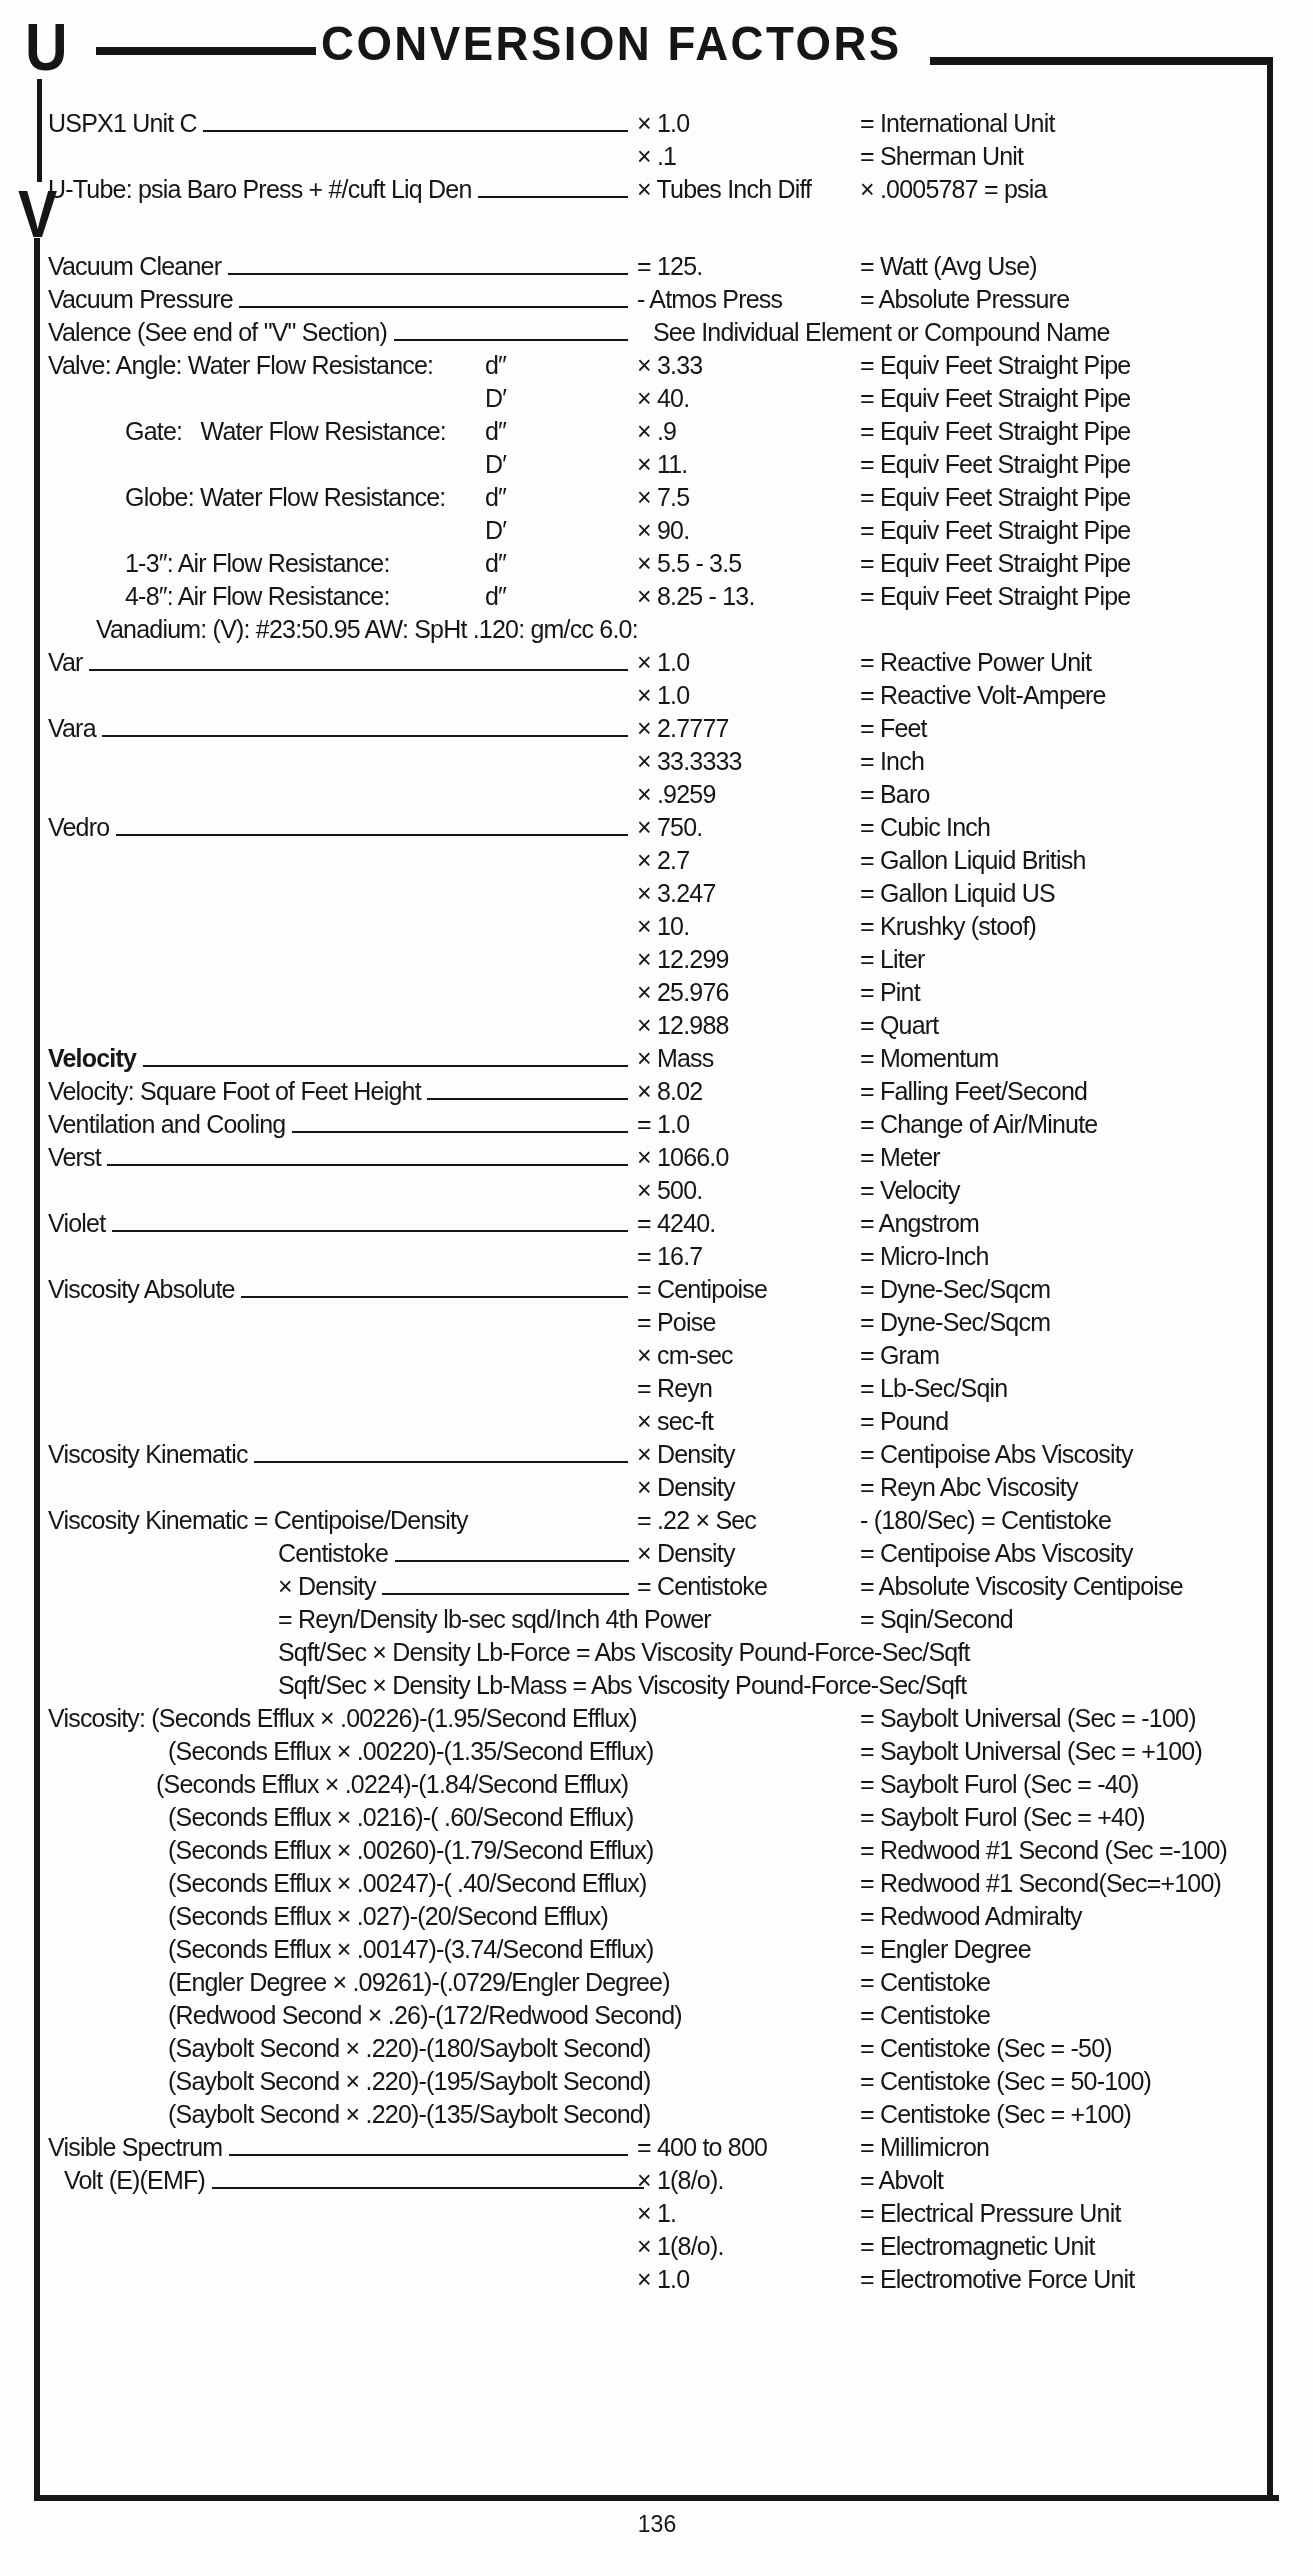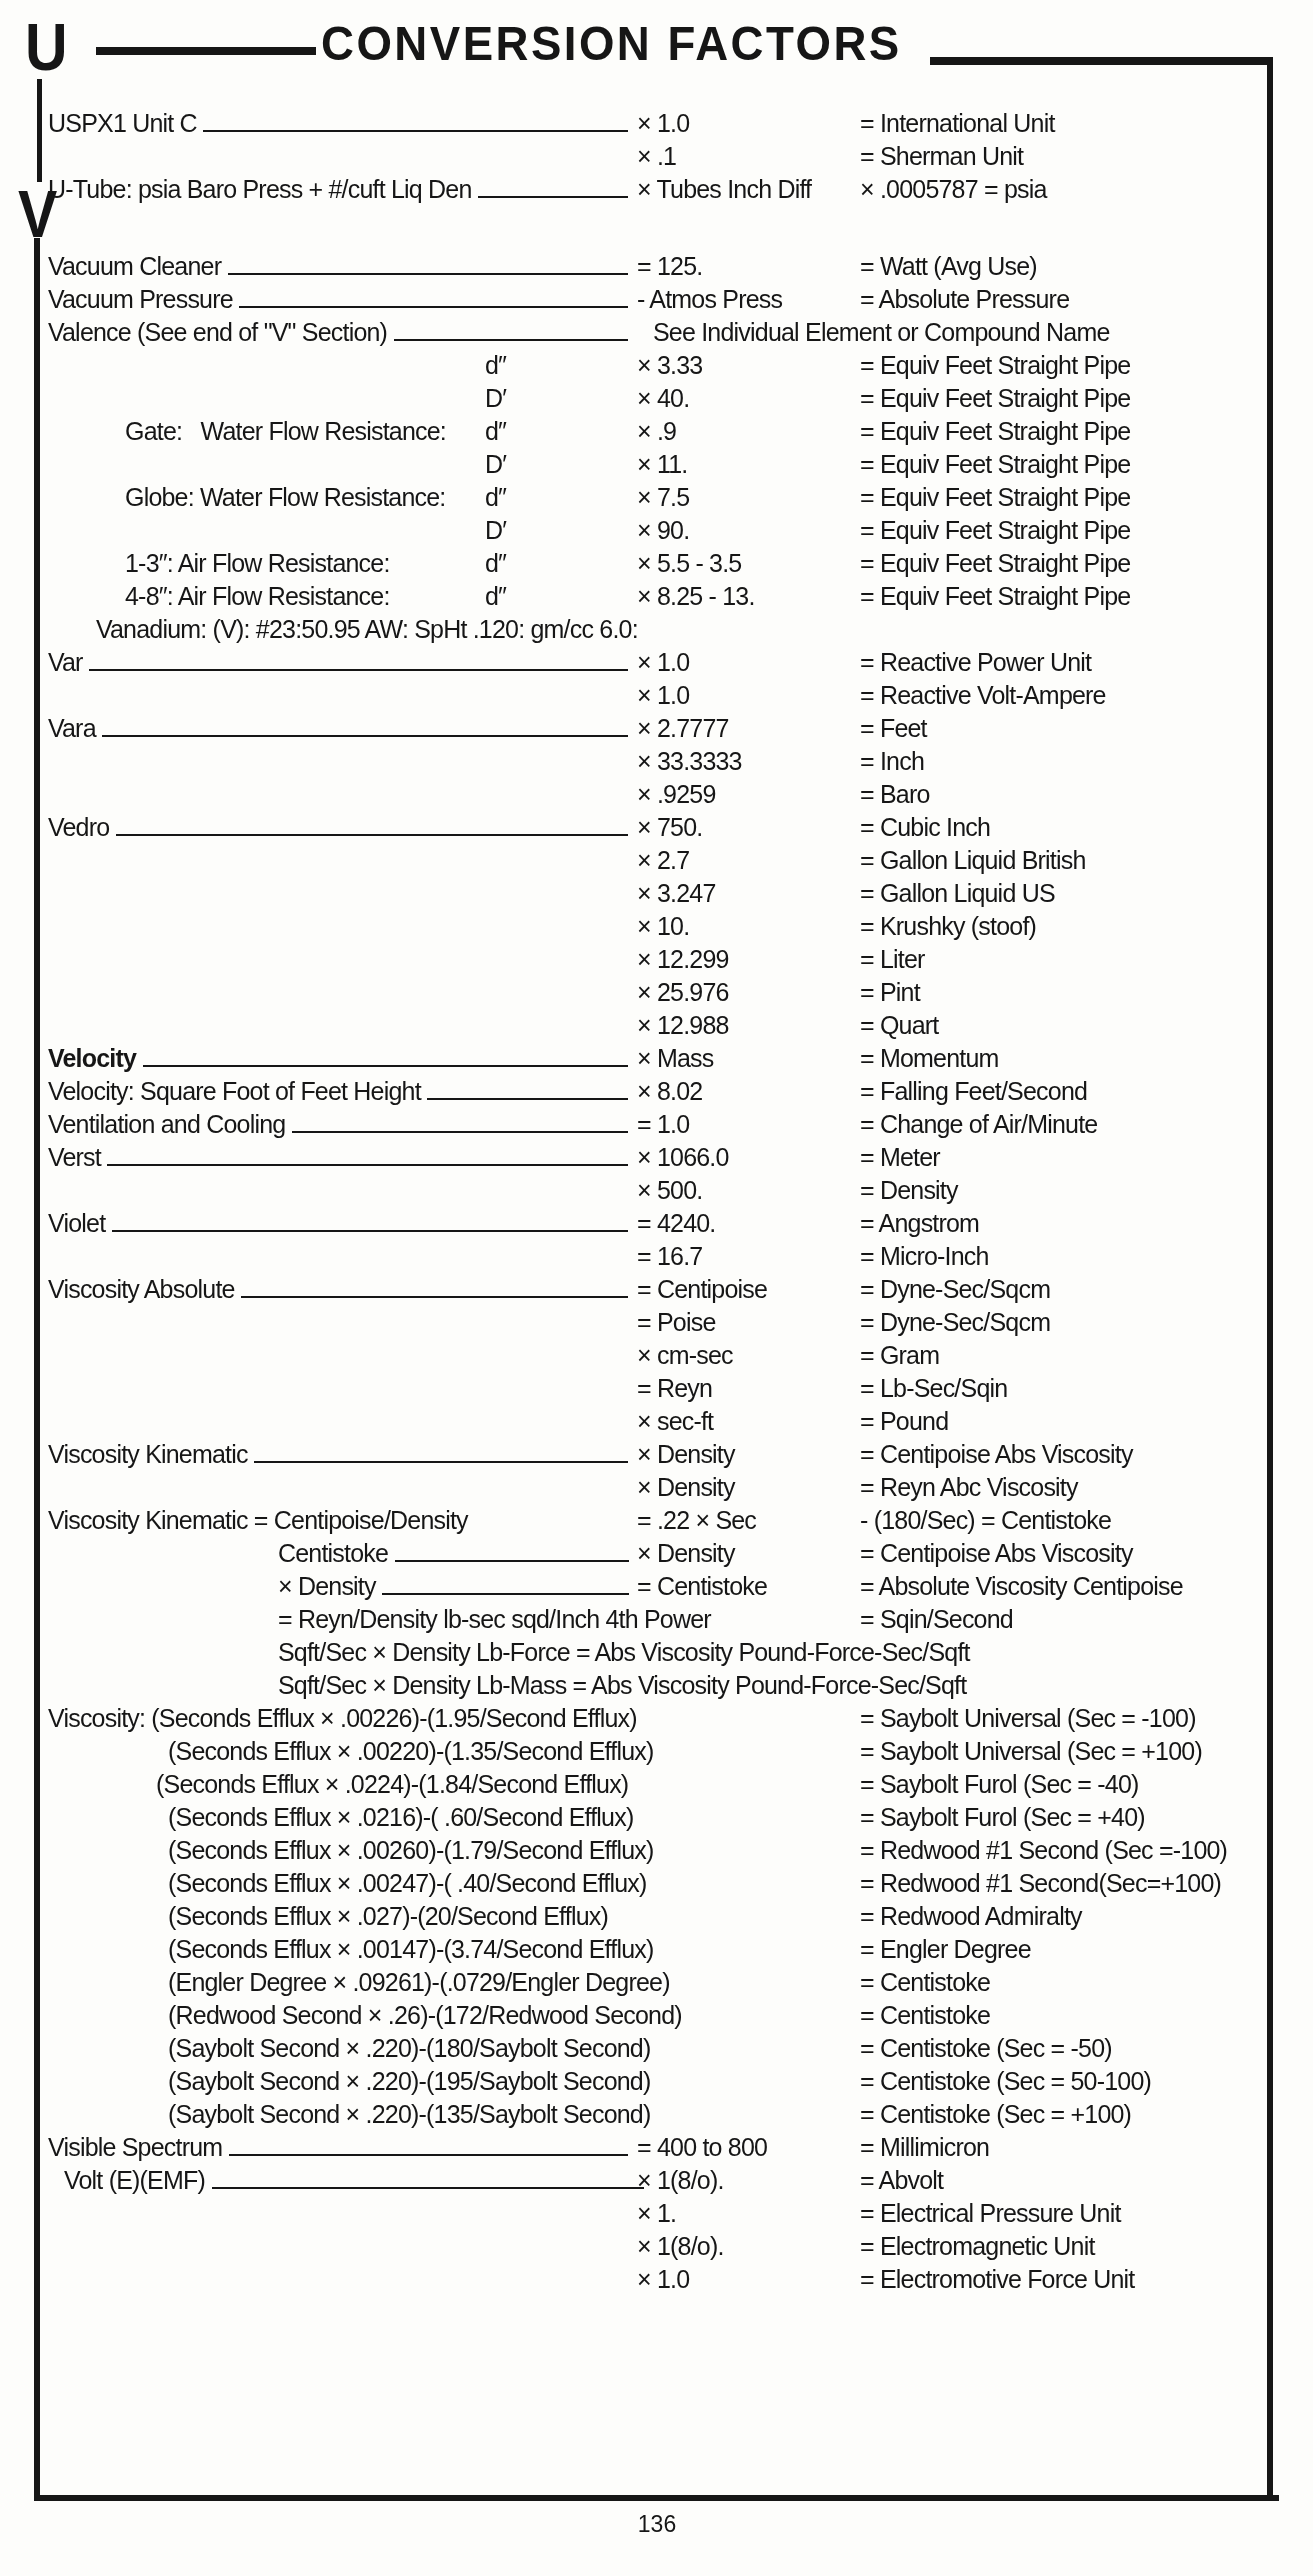--- a/index.html
+++ b/index.html
@@ -74,21 +74,21 @@
   <div class="border-bottom"></div>
 
   <div class="rows" id="rows">
       <div class="row"><div class="cell term-cell" style="left: 48px; width: 585px;"><span class="term-text">USPX1 Unit C</span><span class="leader"></span></div><div class="cell factor-cell">× 1.0</div><div class="cell result-cell">= International Unit</div></div>
       <div class="row"><div class="cell term-cell" style="left: 48px; width: 585px;"></div><div class="cell factor-cell">× .1</div><div class="cell result-cell">= Sherman Unit</div></div>
       <div class="row"><div class="cell term-cell" style="left: 48px; width: 585px;"><span class="term-text">U-Tube: psia Baro Press + #/cuft Liq Den</span><span class="leader"></span></div><div class="cell factor-cell">× Tubes Inch Diff</div><div class="cell result-cell">× .0005787 = psia</div></div>
       <div class="row spacer"></div>
       <div class="row"><div class="cell term-cell" style="left: 48px; width: 585px;"><span class="term-text">Vacuum Cleaner</span><span class="leader"></span></div><div class="cell factor-cell">= 125.</div><div class="cell result-cell">= Watt (Avg Use)</div></div>
       <div class="row"><div class="cell term-cell" style="left: 48px; width: 585px;"><span class="term-text">Vacuum Pressure</span><span class="leader"></span></div><div class="cell factor-cell">- Atmos Press</div><div class="cell result-cell">= Absolute Pressure</div></div>
       <div class="row"><div class="cell term-cell" style="left: 48px; width: 585px;"><span class="term-text">Valence (See end of "V" Section)</span><span class="leader"></span></div><div class="cell valence-cell">See Individual Element or Compound Name</div></div>
-      <div class="row"><div class="designator">d″</div><div class="cell factor-cell">× 3.33</div><div class="cell result-cell">= Equiv Feet Straight Pipe</div></div>
+      <div class="row"><div class="cell term-cell" style="left: 48px; width: 585px;"><span class="term-text">Valve: Angle: Water Flow Resistance:</span></div><div class="designator">d″</div><div class="cell factor-cell">× 3.33</div><div class="cell result-cell">= Equiv Feet Straight Pipe</div></div>
       <div class="row"><div class="cell term-cell" style="left: 48px; width: 585px;"></div><div class="designator">D′</div><div class="cell factor-cell">× 40.</div><div class="cell result-cell">= Equiv Feet Straight Pipe</div></div>
       <div class="row"><div class="cell term-cell" style="left: 125px; width: 509px;"><span class="term-text">Gate:   Water Flow Resistance:</span></div><div class="designator">d″</div><div class="cell factor-cell">× .9</div><div class="cell result-cell">= Equiv Feet Straight Pipe</div></div>
       <div class="row"><div class="cell term-cell" style="left: 48px; width: 585px;"></div><div class="designator">D′</div><div class="cell factor-cell">× 11.</div><div class="cell result-cell">= Equiv Feet Straight Pipe</div></div>
       <div class="row"><div class="cell term-cell" style="left: 125px; width: 509px;"><span class="term-text">Globe: Water Flow Resistance:</span></div><div class="designator">d″</div><div class="cell factor-cell">× 7.5</div><div class="cell result-cell">= Equiv Feet Straight Pipe</div></div>
       <div class="row"><div class="cell term-cell" style="left: 48px; width: 585px;"></div><div class="designator">D′</div><div class="cell factor-cell">× 90.</div><div class="cell result-cell">= Equiv Feet Straight Pipe</div></div>
       <div class="row"><div class="cell term-cell" style="left: 125px; width: 509px;"><span class="term-text">1-3″: Air Flow Resistance:</span></div><div class="designator">d″</div><div class="cell factor-cell">× 5.5 - 3.5</div><div class="cell result-cell">= Equiv Feet Straight Pipe</div></div>
       <div class="row"><div class="cell term-cell" style="left: 125px; width: 509px;"><span class="term-text">4-8″: Air Flow Resistance:</span></div><div class="designator">d″</div><div class="cell factor-cell">× 8.25 - 13.</div><div class="cell result-cell">= Equiv Feet Straight Pipe</div></div>
       <div class="row"><div class="cell wide-cell" style="left: 48px; margin-left: 48px;">Vanadium: (V): #23:50.95 AW: SpHt .120: gm/cc 6.0:</div></div>
       <div class="row"><div class="cell term-cell" style="left: 48px; width: 585px;"><span class="term-text">Var</span><span class="leader"></span></div><div class="cell factor-cell">× 1.0</div><div class="cell result-cell">= Reactive Power Unit</div></div>
       <div class="row"><div class="cell term-cell" style="left: 48px; width: 585px;"></div><div class="cell factor-cell">× 1.0</div><div class="cell result-cell">= Reactive Volt-Ampere</div></div>
@@ -99,21 +99,21 @@
       <div class="row"><div class="cell term-cell" style="left: 48px; width: 585px;"></div><div class="cell factor-cell">× 2.7</div><div class="cell result-cell">= Gallon Liquid British</div></div>
       <div class="row"><div class="cell term-cell" style="left: 48px; width: 585px;"></div><div class="cell factor-cell">× 3.247</div><div class="cell result-cell">= Gallon Liquid US</div></div>
       <div class="row"><div class="cell term-cell" style="left: 48px; width: 585px;"></div><div class="cell factor-cell">× 10.</div><div class="cell result-cell">= Krushky (stoof)</div></div>
       <div class="row"><div class="cell term-cell" style="left: 48px; width: 585px;"></div><div class="cell factor-cell">× 12.299</div><div class="cell result-cell">= Liter</div></div>
       <div class="row"><div class="cell term-cell" style="left: 48px; width: 585px;"></div><div class="cell factor-cell">× 25.976</div><div class="cell result-cell">= Pint</div></div>
       <div class="row"><div class="cell term-cell" style="left: 48px; width: 585px;"></div><div class="cell factor-cell">× 12.988</div><div class="cell result-cell">= Quart</div></div>
       <div class="row"><div class="cell term-cell" style="left: 48px; width: 585px; font-weight: bold;"><span class="term-text">Velocity</span><span class="leader"></span></div><div class="cell factor-cell">× Mass</div><div class="cell result-cell">= Momentum</div></div>
       <div class="row"><div class="cell term-cell" style="left: 48px; width: 585px;"><span class="term-text">Velocity: Square Foot of Feet Height</span><span class="leader"></span></div><div class="cell factor-cell">× 8.02</div><div class="cell result-cell">= Falling Feet/Second</div></div>
       <div class="row"><div class="cell term-cell" style="left: 48px; width: 585px;"><span class="term-text">Ventilation and Cooling</span><span class="leader"></span></div><div class="cell factor-cell">= 1.0</div><div class="cell result-cell">= Change of Air/Minute</div></div>
       <div class="row"><div class="cell term-cell" style="left: 48px; width: 585px;"><span class="term-text">Verst</span><span class="leader"></span></div><div class="cell factor-cell">× 1066.0</div><div class="cell result-cell">= Meter</div></div>
-      <div class="row"><div class="cell term-cell" style="left: 48px; width: 585px;"></div><div class="cell factor-cell">× 500.</div><div class="cell result-cell">= Density</div></div>
+      <div class="row"><div class="cell term-cell" style="left: 48px; width: 585px;"></div><div class="cell factor-cell">× 500.</div><div class="cell result-cell">= Velocity</div></div>
       <div class="row"><div class="cell term-cell" style="left: 48px; width: 585px;"><span class="term-text">Violet</span><span class="leader"></span></div><div class="cell factor-cell">= 4240.</div><div class="cell result-cell">= Angstrom</div></div>
       <div class="row"><div class="cell term-cell" style="left: 48px; width: 585px;"></div><div class="cell factor-cell">= 16.7</div><div class="cell result-cell">= Micro-Inch</div></div>
       <div class="row"><div class="cell term-cell" style="left: 48px; width: 585px;"><span class="term-text">Viscosity Absolute</span><span class="leader"></span></div><div class="cell factor-cell">= Centipoise</div><div class="cell result-cell">= Dyne-Sec/Sqcm</div></div>
       <div class="row"><div class="cell term-cell" style="left: 48px; width: 585px;"></div><div class="cell factor-cell">= Poise</div><div class="cell result-cell">= Dyne-Sec/Sqcm</div></div>
       <div class="row"><div class="cell term-cell" style="left: 48px; width: 585px;"></div><div class="cell factor-cell">× cm-sec</div><div class="cell result-cell">= Gram</div></div>
       <div class="row"><div class="cell term-cell" style="left: 48px; width: 585px;"></div><div class="cell factor-cell">= Reyn</div><div class="cell result-cell">= Lb-Sec/Sqin</div></div>
       <div class="row"><div class="cell term-cell" style="left: 48px; width: 585px;"></div><div class="cell factor-cell">× sec-ft</div><div class="cell result-cell">= Pound</div></div>
       <div class="row"><div class="cell term-cell" style="left: 48px; width: 585px;"><span class="term-text">Viscosity Kinematic</span><span class="leader"></span></div><div class="cell factor-cell">× Density</div><div class="cell result-cell">= Centipoise Abs Viscosity</div></div>
       <div class="row"><div class="cell term-cell" style="left: 48px; width: 585px;"></div><div class="cell factor-cell">× Density</div><div class="cell result-cell">= Reyn Abc Viscosity</div></div>
       <div class="row"><div class="cell term-cell" style="left: 48px; width: 585px;"><span class="term-text">Viscosity Kinematic = Centipoise/Density</span></div><div class="cell factor-cell">= .22 × Sec</div><div class="cell result-cell">- (180/Sec) = Centistoke</div></div>

